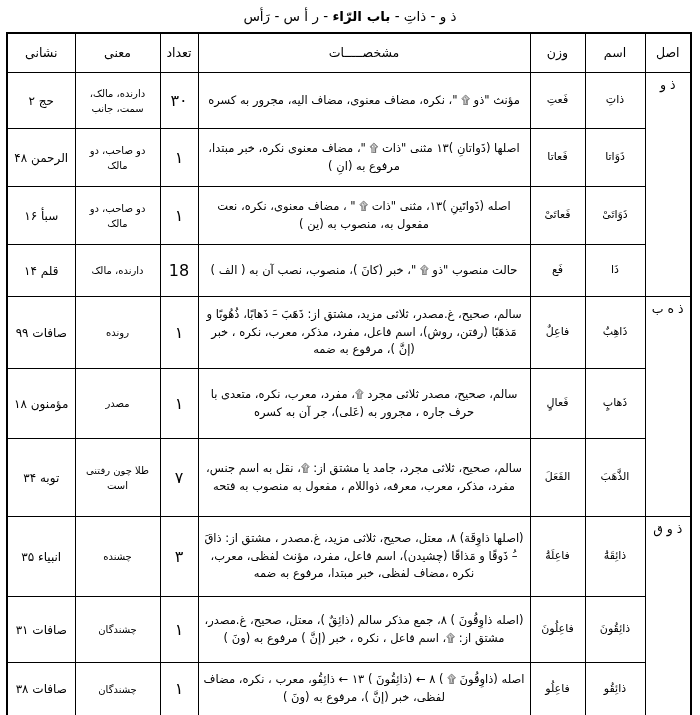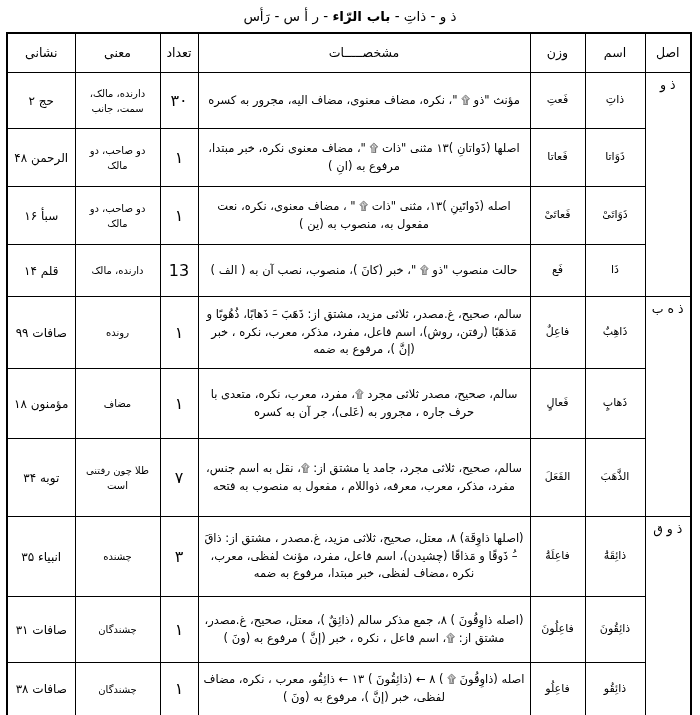--- a/index.html
+++ b/index.html
@@ -102,39 +102,39 @@
         <td class="c-vazn">فَعاتَیْ</td>
         <td class="c-mosh">اصله (ذَواتَینِ )۱۳، مثنی "ذات ۩ " ، مضاف معنوی، نکره، نعت مفعول به، منصوب به (ین )</td>
         <td class="c-tedad">۱</td>
         <td class="c-mani">دو صاحب، دو مالک</td>
         <td class="c-neshani">سبأ ۱۶</td>
       </tr>
       <tr class="h52">
         <td class="c-esm">ذَا</td>
         <td class="c-vazn">فَع</td>
         <td class="c-mosh">حالت منصوب "ذو ۩ "، خبر (کانَ )، منصوب، نصب آن به ( الف )</td>
-        <td class="c-tedad">13</td>
+        <td class="c-tedad">18</td>
         <td class="c-mani">دارنده، مالک</td>
         <td class="c-neshani">قلم ۱۴</td>
       </tr>
       <tr class="h72">
         <td class="c-asl" rowspan="3">ذ ه ب</td>
         <td class="c-esm">ذَاهِبٌ</td>
         <td class="c-vazn">فاعِلٌ</td>
         <td class="c-mosh">سالم، صحیح، غ.مصدر، ثلاثی مزید، مشتق از: ذَهَبَ –َ ذَهابًا، ذُهُوبًا و مَذهَبًا (رفتن، روش)، اسم فاعل، مفرد، مذکر، معرب، نکره ، خبر (إنَّ )، مرفوع به ضمه</td>
         <td class="c-tedad">۱</td>
         <td class="c-mani">رونده</td>
         <td class="c-neshani">صافات ۹۹</td>
       </tr>
       <tr class="h70">
         <td class="c-esm">ذَهابٍ</td>
         <td class="c-vazn">فَعالٍ</td>
         <td class="c-mosh">سالم، صحیح، مصدر ثلاثی مجرد ۩، مفرد، معرب، نکره، متعدی با حرف جاره ، مجرور به (عَلی)، جر آن به کسره</td>
         <td class="c-tedad">۱</td>
-        <td class="c-mani">مضاف</td>
+        <td class="c-mani">مصدر</td>
         <td class="c-neshani">مؤمنون ۱۸</td>
       </tr>
       <tr class="h78">
         <td class="c-esm">الذَّهَبَ</td>
         <td class="c-vazn">الفَعَلَ</td>
         <td class="c-mosh">سالم، صحیح، ثلاثی مجرد، جامد یا مشتق از: ۩، نقل به اسم جنس، مفرد، مذکر، معرب، معرفه، ذواللام ، مفعول به منصوب به فتحه</td>
         <td class="c-tedad">۷</td>
         <td class="c-mani">طلا چون رفتنی است</td>
         <td class="c-neshani">توبه ۳۴</td>
       </tr>

